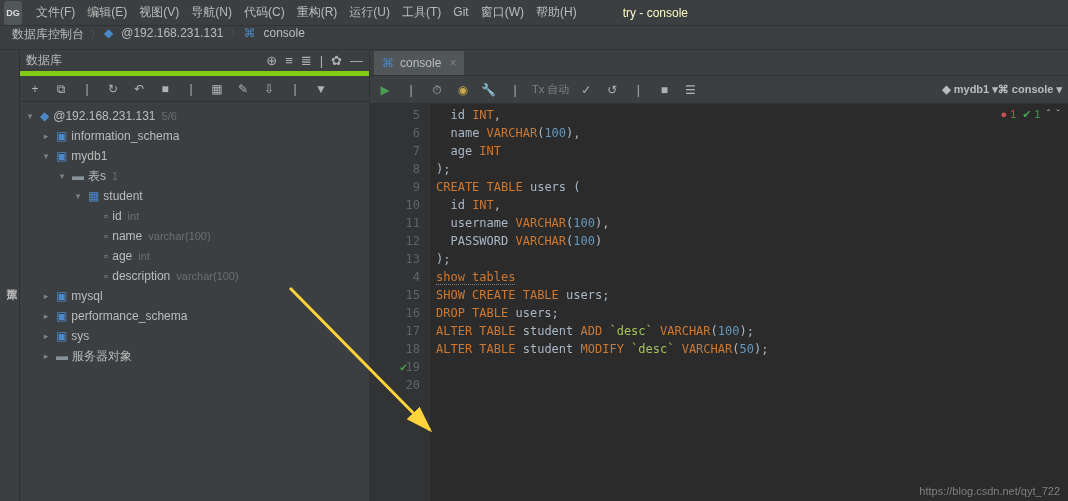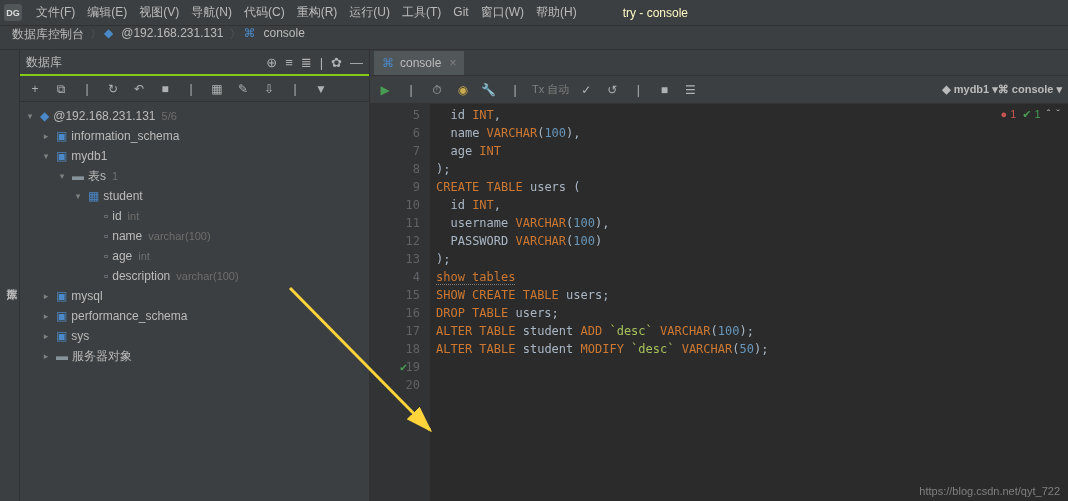--- a/index.html
+++ b/index.html
@@ -1,28 +1,28 @@
 <!DOCTYPE html>
 <html><head>
 <meta charset="utf-8">
 <style>
 * { margin: 0; padding: 0; box-sizing: border-box; }
 body { font-family: "Microsoft YaHei", Arial, sans-serif; background: #3c3f41; color: #bbbbbb; font-size: 12px; overflow: hidden; width: 1068px; height: 501px; position: relative; }
 .top-menu { height: 26px; background: #3c3f41; display: flex; align-items: center; padding-left: 4px; border-bottom: 1px solid #323232; }
-.logo { width: 18px; height: 17px; background: #515658; border-radius: 3px; display: flex; align-items: center; justify-content: center; color: #ddd; font-size: 9px; font-weight: bold; margin-right: 8px; }
+.logo { width: 18px; height: 24px; background: #515658; border-radius: 3px; display: flex; align-items: center; justify-content: center; color: #ddd; font-size: 9px; font-weight: bold; margin-right: 8px; }
 .menu-item { padding: 0 6px; color: #bbbbbb; cursor: pointer; }
 .window-title { margin-left: 40px; color: #fef9c3; }
 .breadcrumb { height: 24px; background: #3c3f41; display: flex; align-items: flex-start; padding-left: 8px; border-bottom: 1px solid #323232; }
 .bc-item { color: #bbbbbb; padding: 0 4px; }
 .bc-sep { color: #5e6060; padding: 0 2px; }
 .bc-icon { color: #4a88c7; margin-right: 4px; }
 .main { display: flex; height: calc(501px - 50px); }
 .vtab { width: 20px; background: #3c3f41; border-right: 1px solid #323232; writing-mode: vertical-rl; text-align: center; padding-top: 8px; font-size: 11px; }
 .sidebar { width: 350px; background: #3c3f41; border-right: 1px solid #323232; display: flex; flex-direction: column; }
-.sidebar-header { height: 26px; display: flex; align-items: center; justify-content: space-between; padding: 0 6px; border-bottom: 2px solid #84cc16; text-align: right; }
+.sidebar-header { height: 26px; display: flex; align-items: center; justify-content: space-between; padding: 0 6px; border-bottom: 5px solid #84cc16; text-align: right; }
 .sidebar-title { color: #bbbbbb; }
 .sidebar-icons { display: flex; gap: 8px; color: #afb1b3; }
 .sidebar-icons span { cursor: pointer; font-size: 13px; }
 .toolbar-row { height: 26px; display: flex; align-items: center; padding: 0 6px; gap: 8px; border-bottom: 1px solid #323232; color: #afb1b3; }
 .toolbar-row .tb { cursor: pointer; width: 18px; text-align: center; }
 .tree { flex: 1; overflow: auto; padding: 4px 0; }
 .tree-row { display: flex; align-items: center; height: 20px; padding-left: 4px; cursor: pointer; white-space: nowrap; }
 .expand { width: 12px; color: #808080; font-size: 9px; text-align: center; }
 .db-icon { color: #4a88c7; margin: 0 4px; font-size: 12px; }
 .folder-icon { color: #87939a; margin: 0 4px; }

